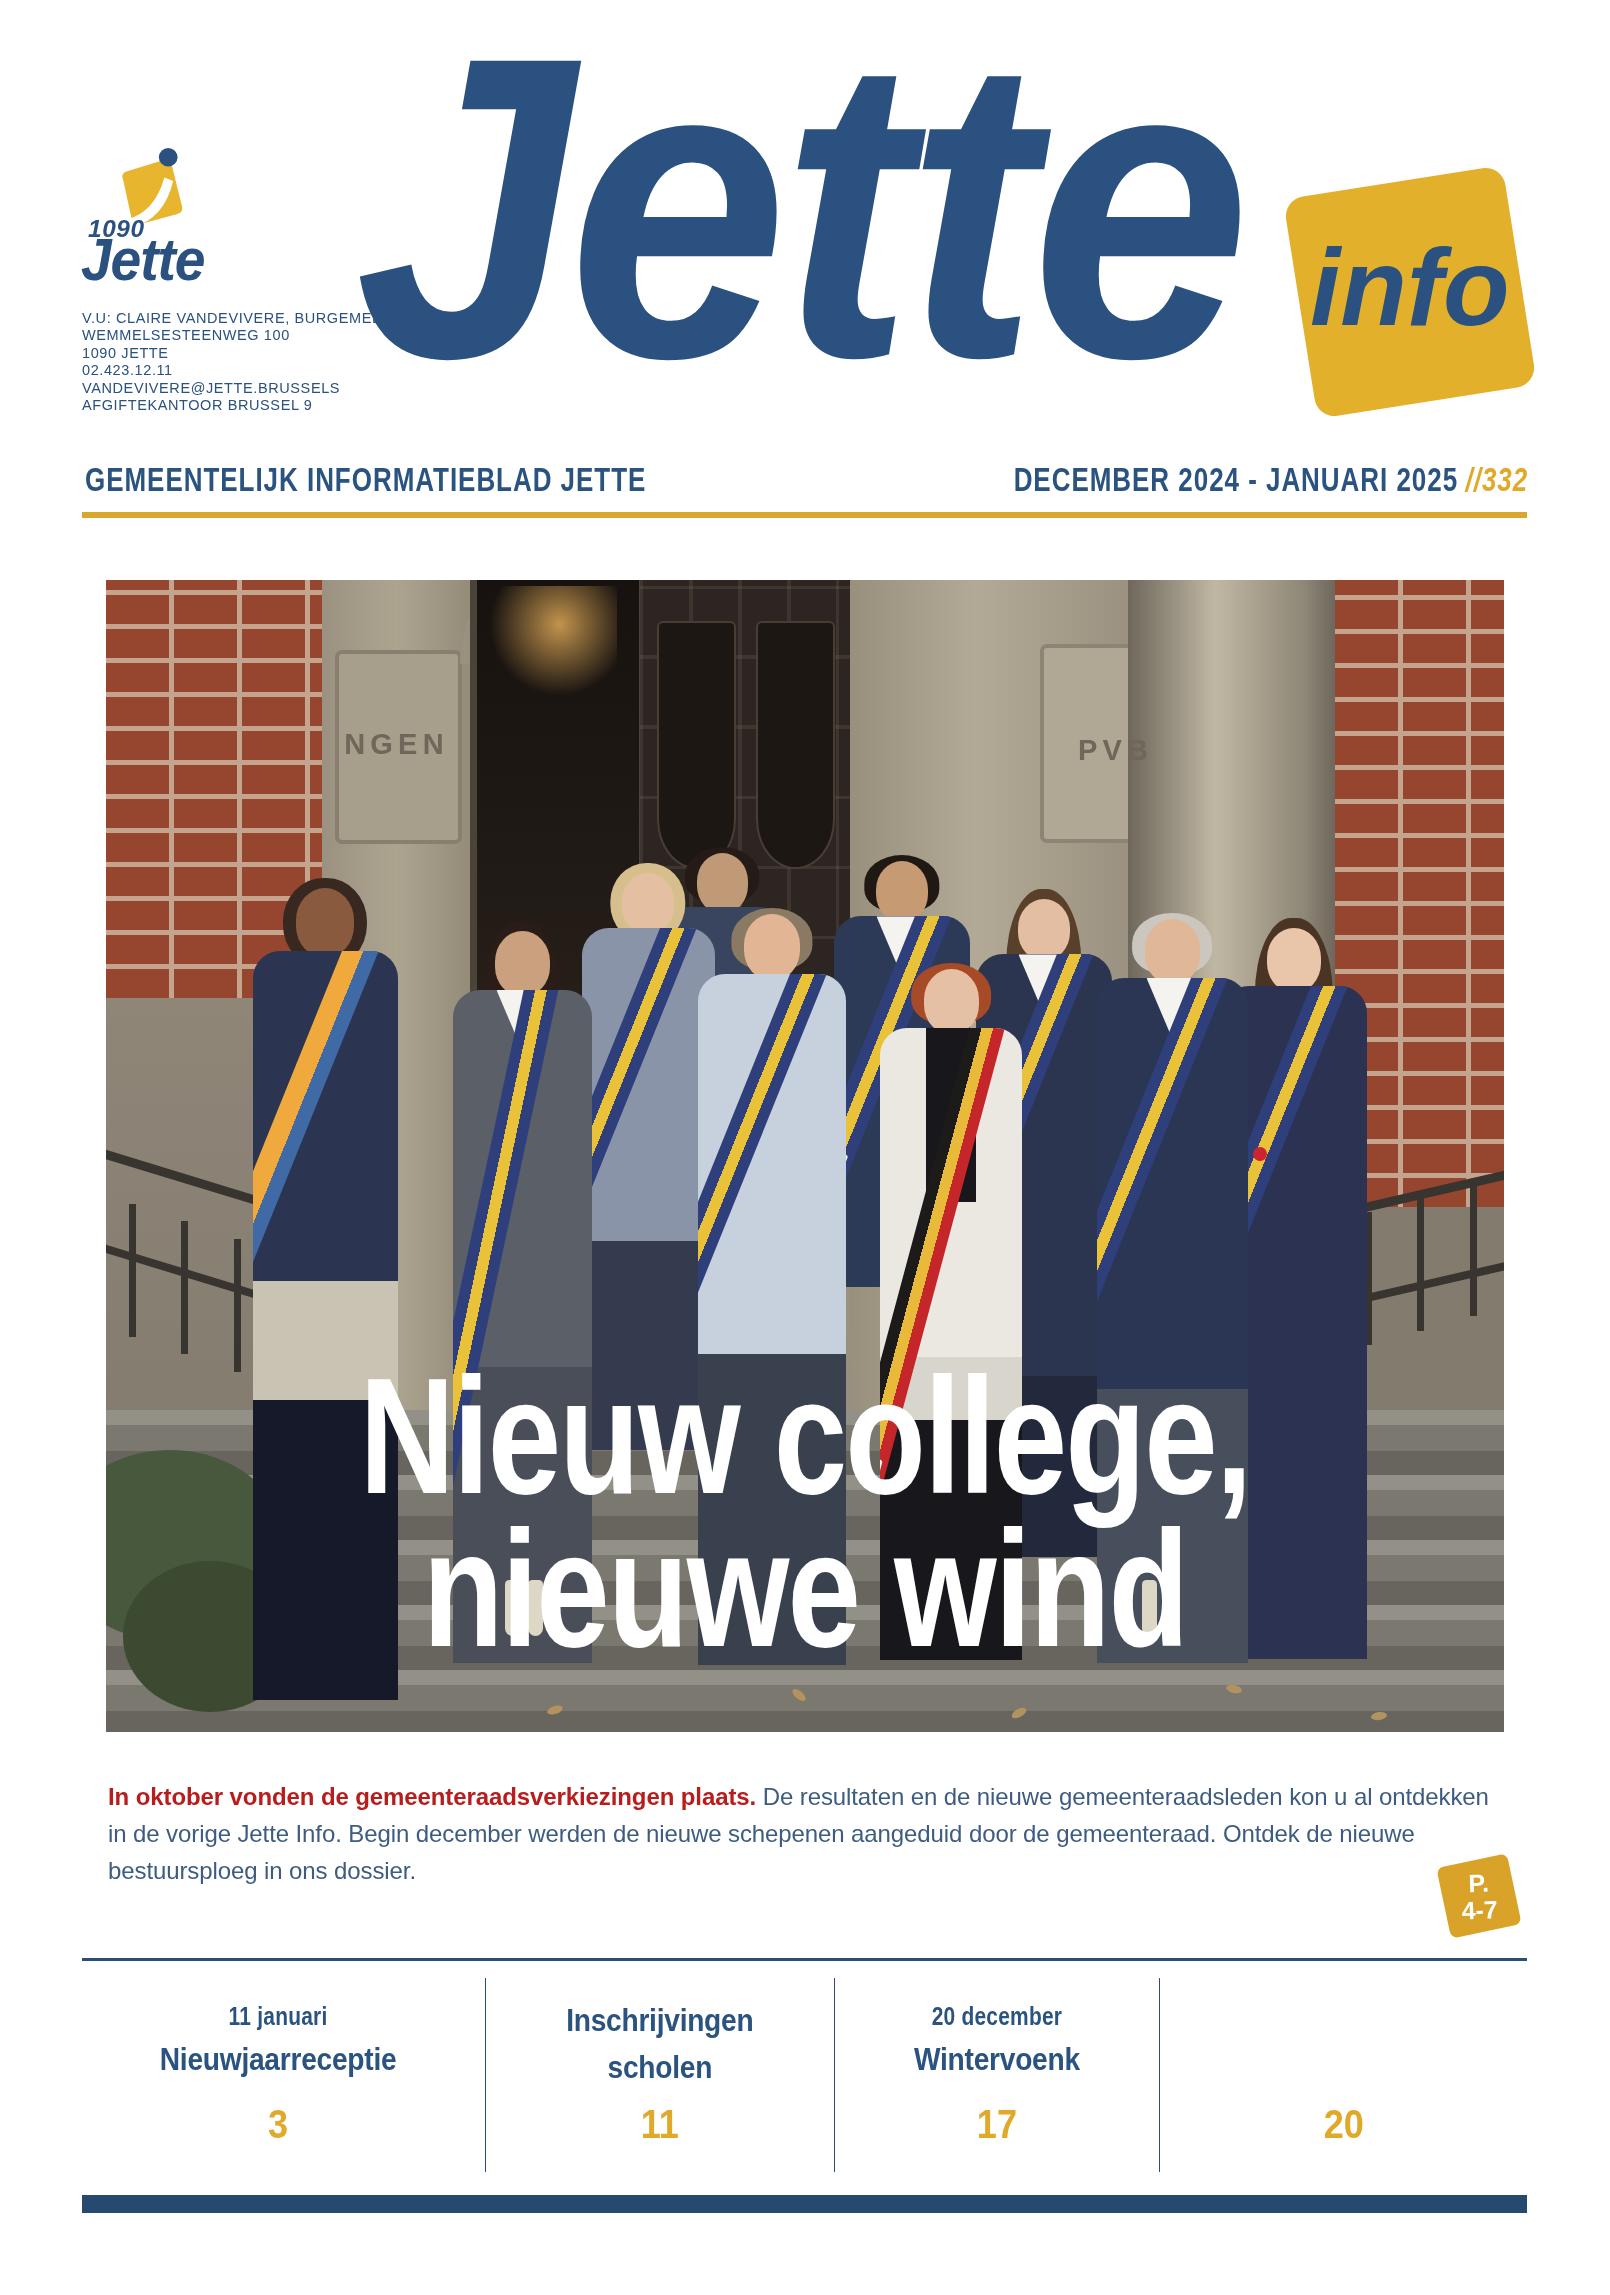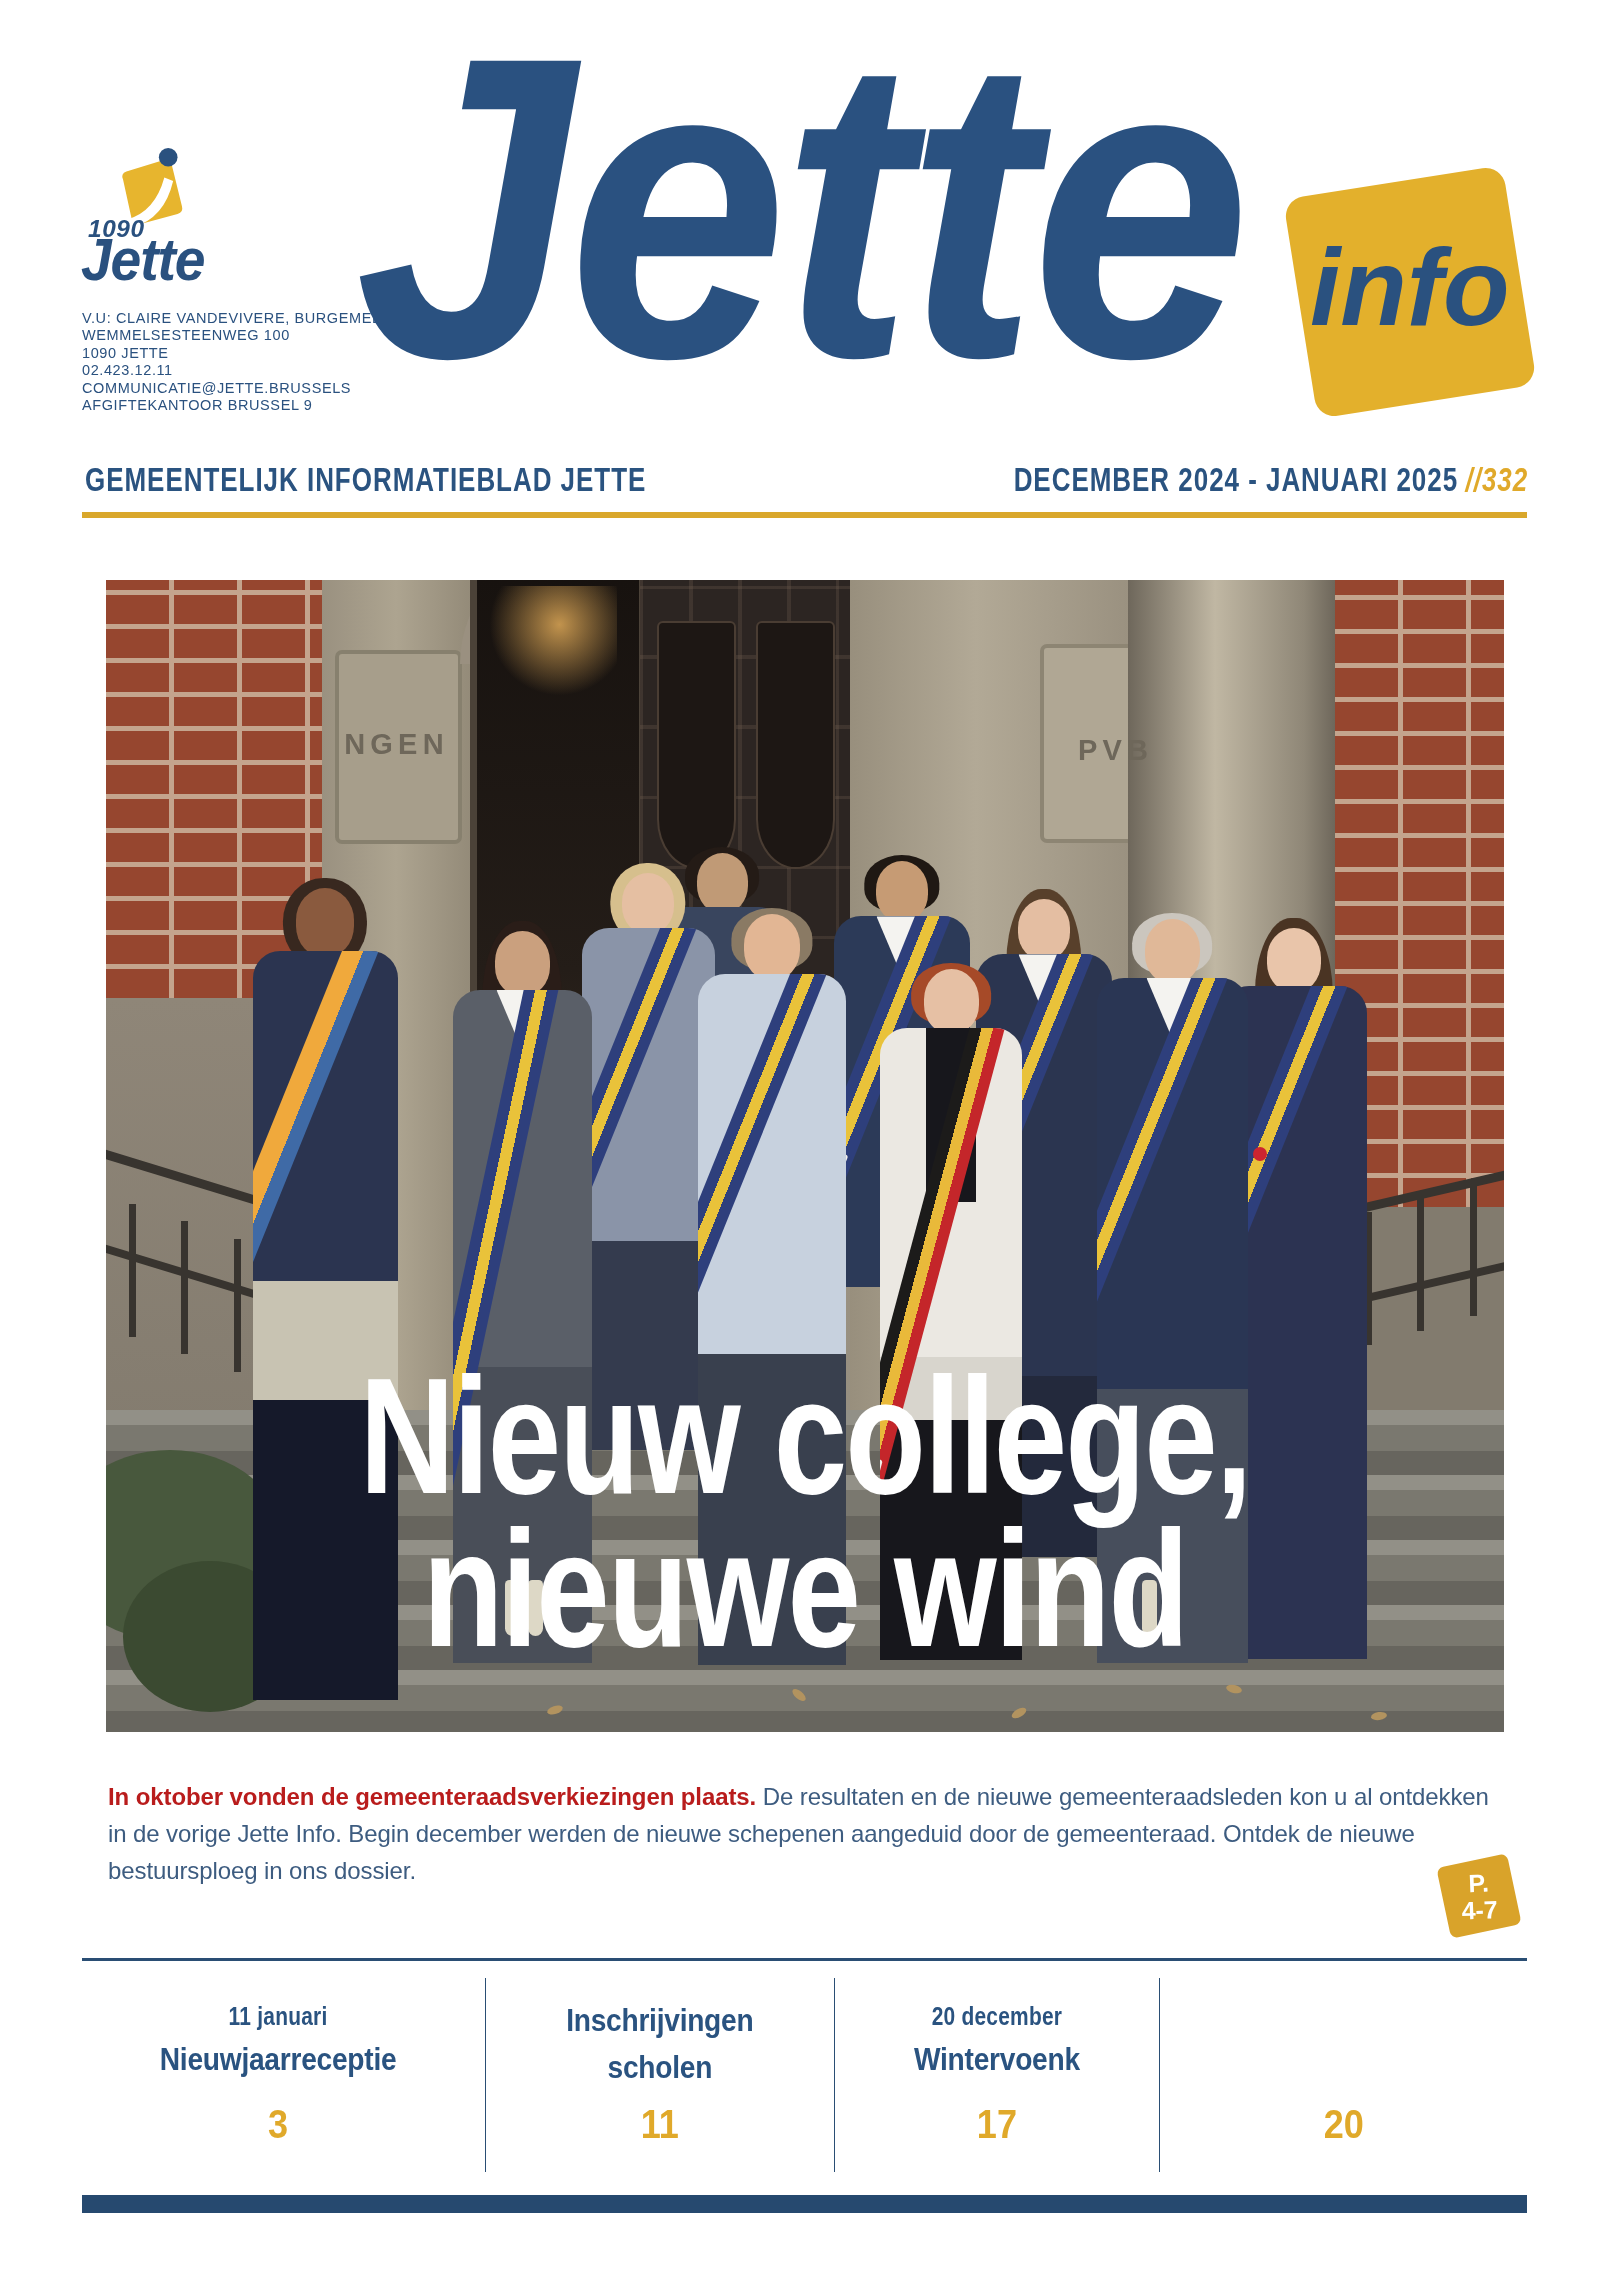--- a/index.html
+++ b/index.html
@@ -139,21 +139,21 @@
     </svg>
     <div class="logo-postcode">1090</div>
     <div class="logo-name">Jette</div>
   </div>
 
   <div class="publisher">
     <div>V.U: CLAIRE VANDEVIVERE, BURGEMEESTER</div>
     <div>WEMMELSESTEENWEG 100</div>
     <div>1090 JETTE</div>
     <div>02.423.12.11</div>
-    <div>COMMUNICATIE@JETTE.BRUSSELS</div>
+    <div>VANDEVIVERE@JETTE.BRUSSELS</div>
     <div>AFGIFTEKANTOOR BRUSSEL 9</div>
   </div>
 
   <div class="masthead-title">Jette</div>
 
   <div class="info-badge">
     <div class="info-badge-text">info</div>
   </div>
 
   <div class="strip-left">GEMEENTELIJK INFORMATIEBLAD JETTE</div>

